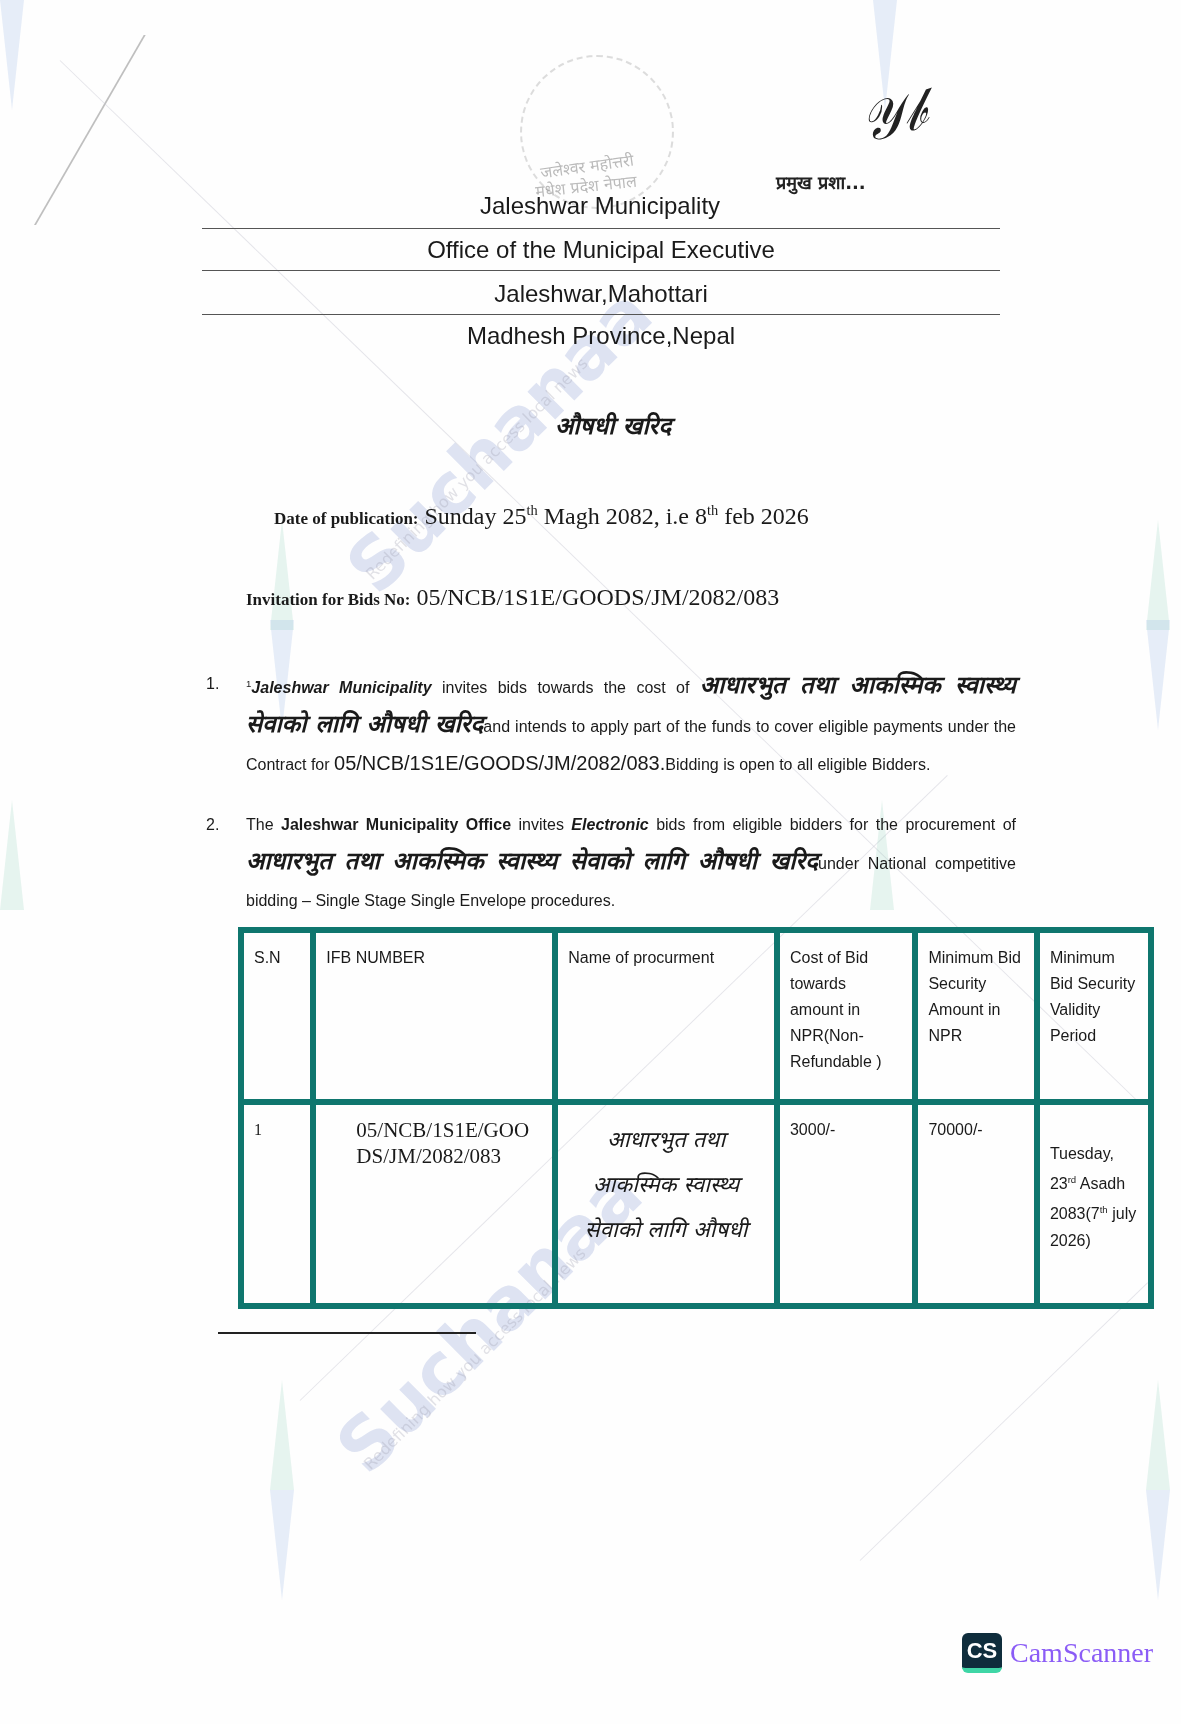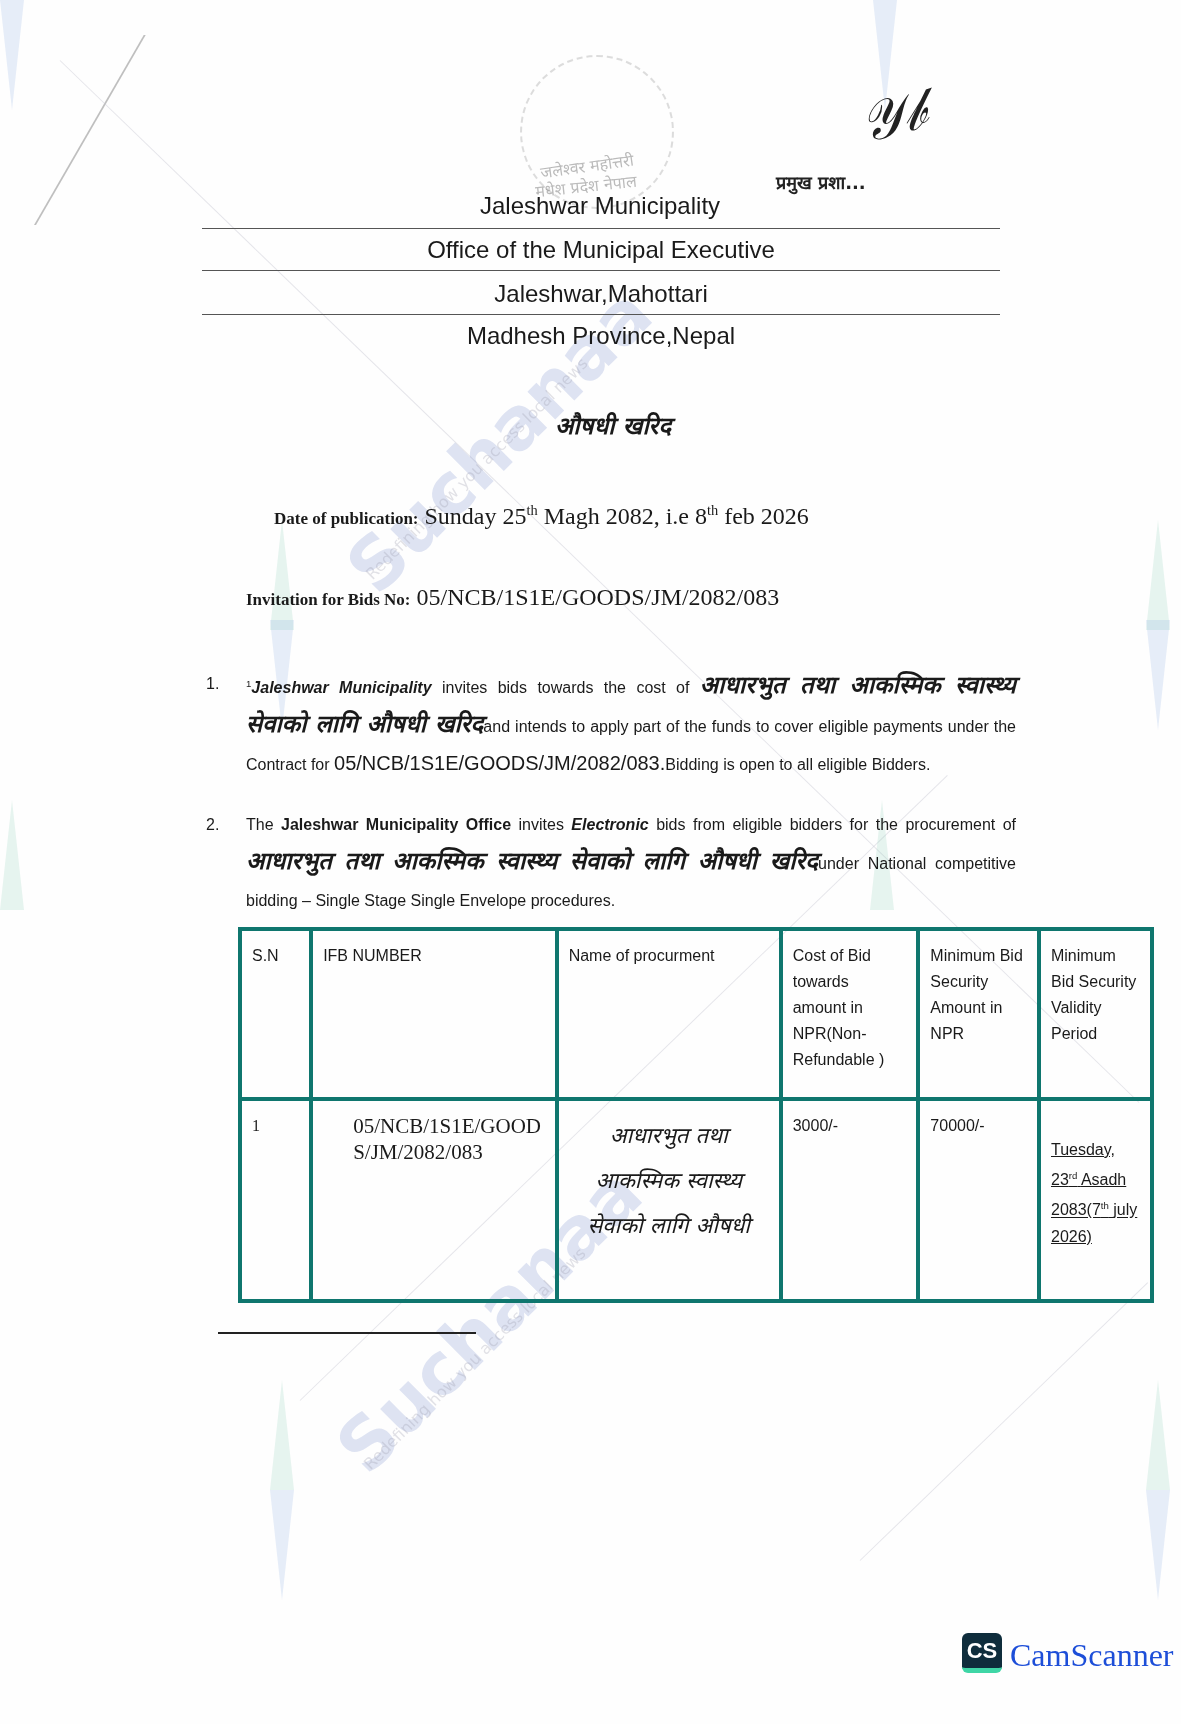--- a/index.html
+++ b/index.html
@@ -47,30 +47,30 @@
   .serif { font-family: "Liberation Serif", "DejaVu Serif", serif; }
   .para { position: absolute; left: 206px; width: 810px; font-size: 16px; line-height: 37px; }
   .para .num { position: absolute; left: 0; }
   .para .body { margin-left: 40px; text-align: justify; text-align-last: left; }
   .para .dev { font-size: 24px; }
   table.ifb {
     position: absolute; left: 238px; top: 927px; width: 916px;
     border-collapse: collapse; font-size: 16px;
   }
   table.ifb td, table.ifb th {
-    border: 4px solid #0f766e; vertical-align: top; text-align: left; font-weight: normal;
+    border: 6px solid #0f766e; vertical-align: top; text-align: left; font-weight: normal;
     padding: 12px 10px; line-height: 26px;
   }
   table.ifb tr.head td { height: 142px; }
   table.ifb tr.row td { height: 150px; }
   .ifbno { font-family: "Liberation Serif", serif; font-size: 21px; line-height: 27px; padding-left: 40px !important; word-break: break-all; }
   .procname { font-size: 22px; text-align: center !important; line-height: 45px !important; border-radius: 16px; }
   .footline { position: absolute; left: 218px; top: 1332px; width: 258px; height: 2px; background: #222; }
   .cs-logo { position: absolute; left: 962px; top: 1633px; width: 40px; height: 40px; background: #0f2d3c; border-radius: 6px; color: #fff; font-weight: bold; font-size: 22px; text-align: center; line-height: 36px; border-bottom: 5px solid #3fd6a6; box-sizing: border-box; }
-  .cs-text { position: absolute; left: 1010px; top: 1637px; font-family: "Liberation Serif", serif; font-size: 32px; color: #1d4ed8; }
+  .cs-text { position: absolute; left: 1010px; top: 1637px; font-family: "Liberation Serif", serif; font-size: 28px; color: #8b5cf6; }
   .source { position: absolute; left: 1046px; top: 1698px; font-size: 15px; font-style: italic; color: #222; margin-top: 36px; }
   sup { font-size: 0.6em; }
 </style>
 </head>
 <body>
 
 <div class="page">
 
   <div class="fold"></div>
   <div class="diag" style="left:60px;top:60px;width:1500px;transform:rotate(44deg);"></div>
@@ -147,21 +147,21 @@
       <td style="width:115px;">Cost of Bid towards amount in NPR(Non-Refundable )</td>
       <td style="width:98px;margin-top:38px;">Minimum Bid Security Amount in NPR</td>
       <td style="width:90px;">Minimum Bid Security Validity Period</td>
     </tr>
     <tr class="row">
       <td class="serif">1</td>
       <td class="ifbno">05/NCB/1S1E/GOODS/JM/2082/083</td>
       <td class="dev procname">आधारभुत तथा आकस्मिक स्वास्थ्य सेवाको लागि औषधी</td>
       <td>3000/-</td>
       <td>70000/-</td>
-      <td style="padding-top:36px;text-decoration:underline;">
+      <td style="padding-top:36px;">
         <span>Tuesday, 23</span><sup>rd</sup>
         <span>Asadh 2083(7</span><sup>th</sup>
         <span>july 2026)</span>
       </td>
     </tr>
   </tbody>
     </table>
 
   <div class="footline"></div>
 

